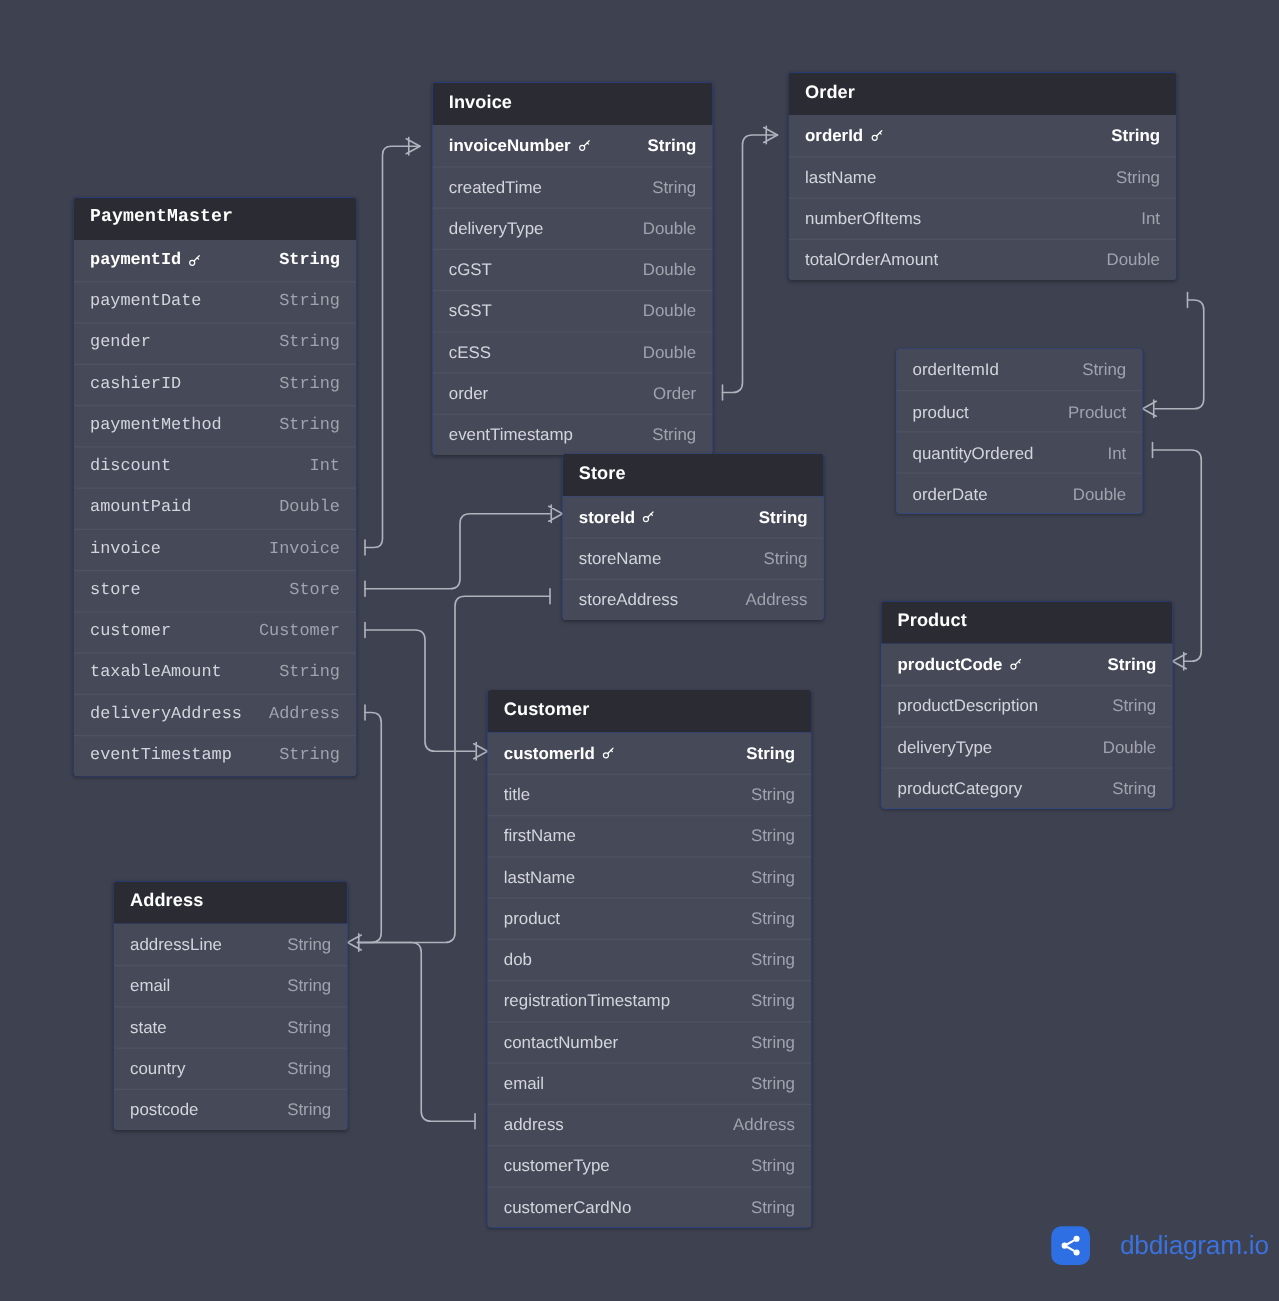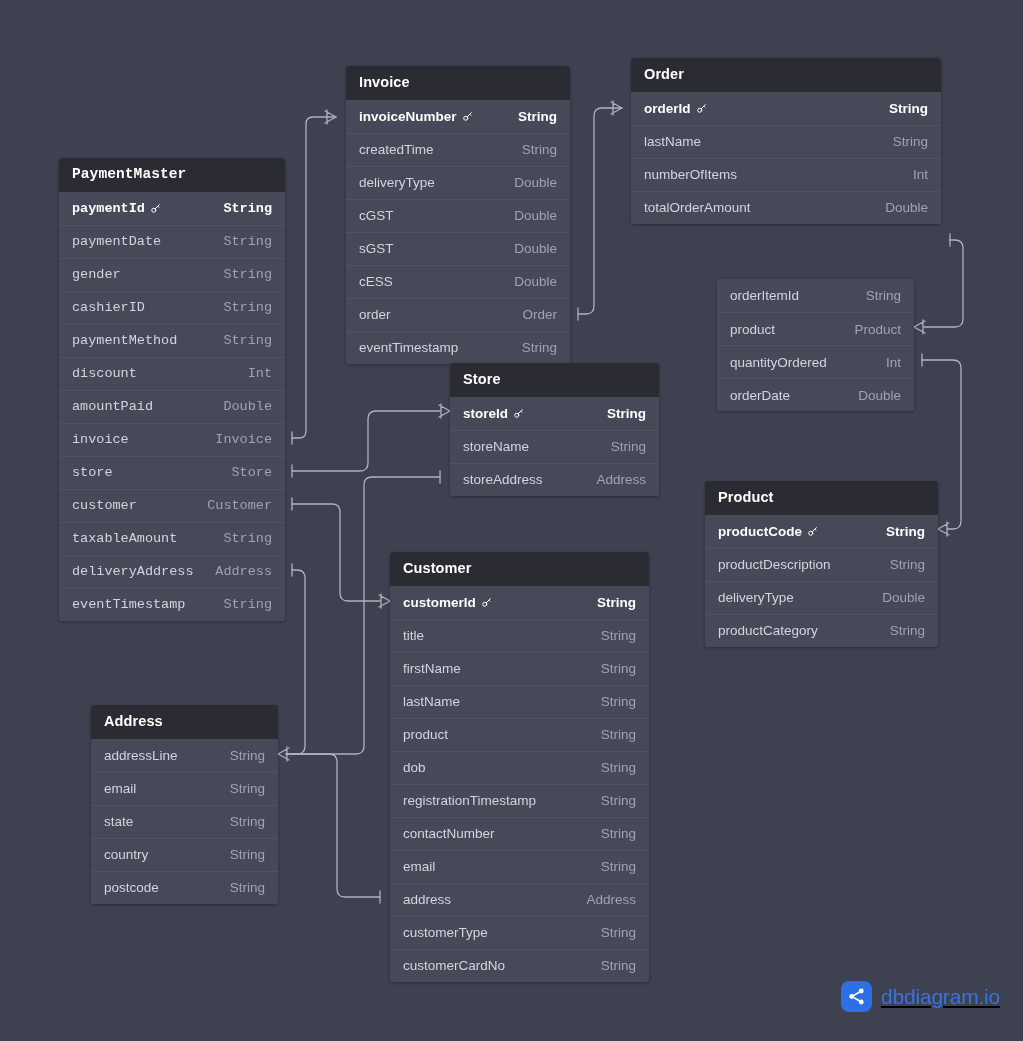--- a/index.html
+++ b/index.html
@@ -73,22 +73,21 @@
     position: relative;
     top: 0px;
   }
   .key-icon svg { display: block; }
   
   #brand {
     position: absolute;
     left: 841px; top: 981px;
     display: flex;
     align-items: center;
-    gap: 9px;
-    text-decoration: underline;
+    gap: 24px;
   }
   #brand .mark {
     width: 31px; height: 31px;
     border-radius: 8px;
     background: #2f6fe4;
     display: flex;
     align-items: center;
     justify-content: center;
   }
   #brand .wordmark {

